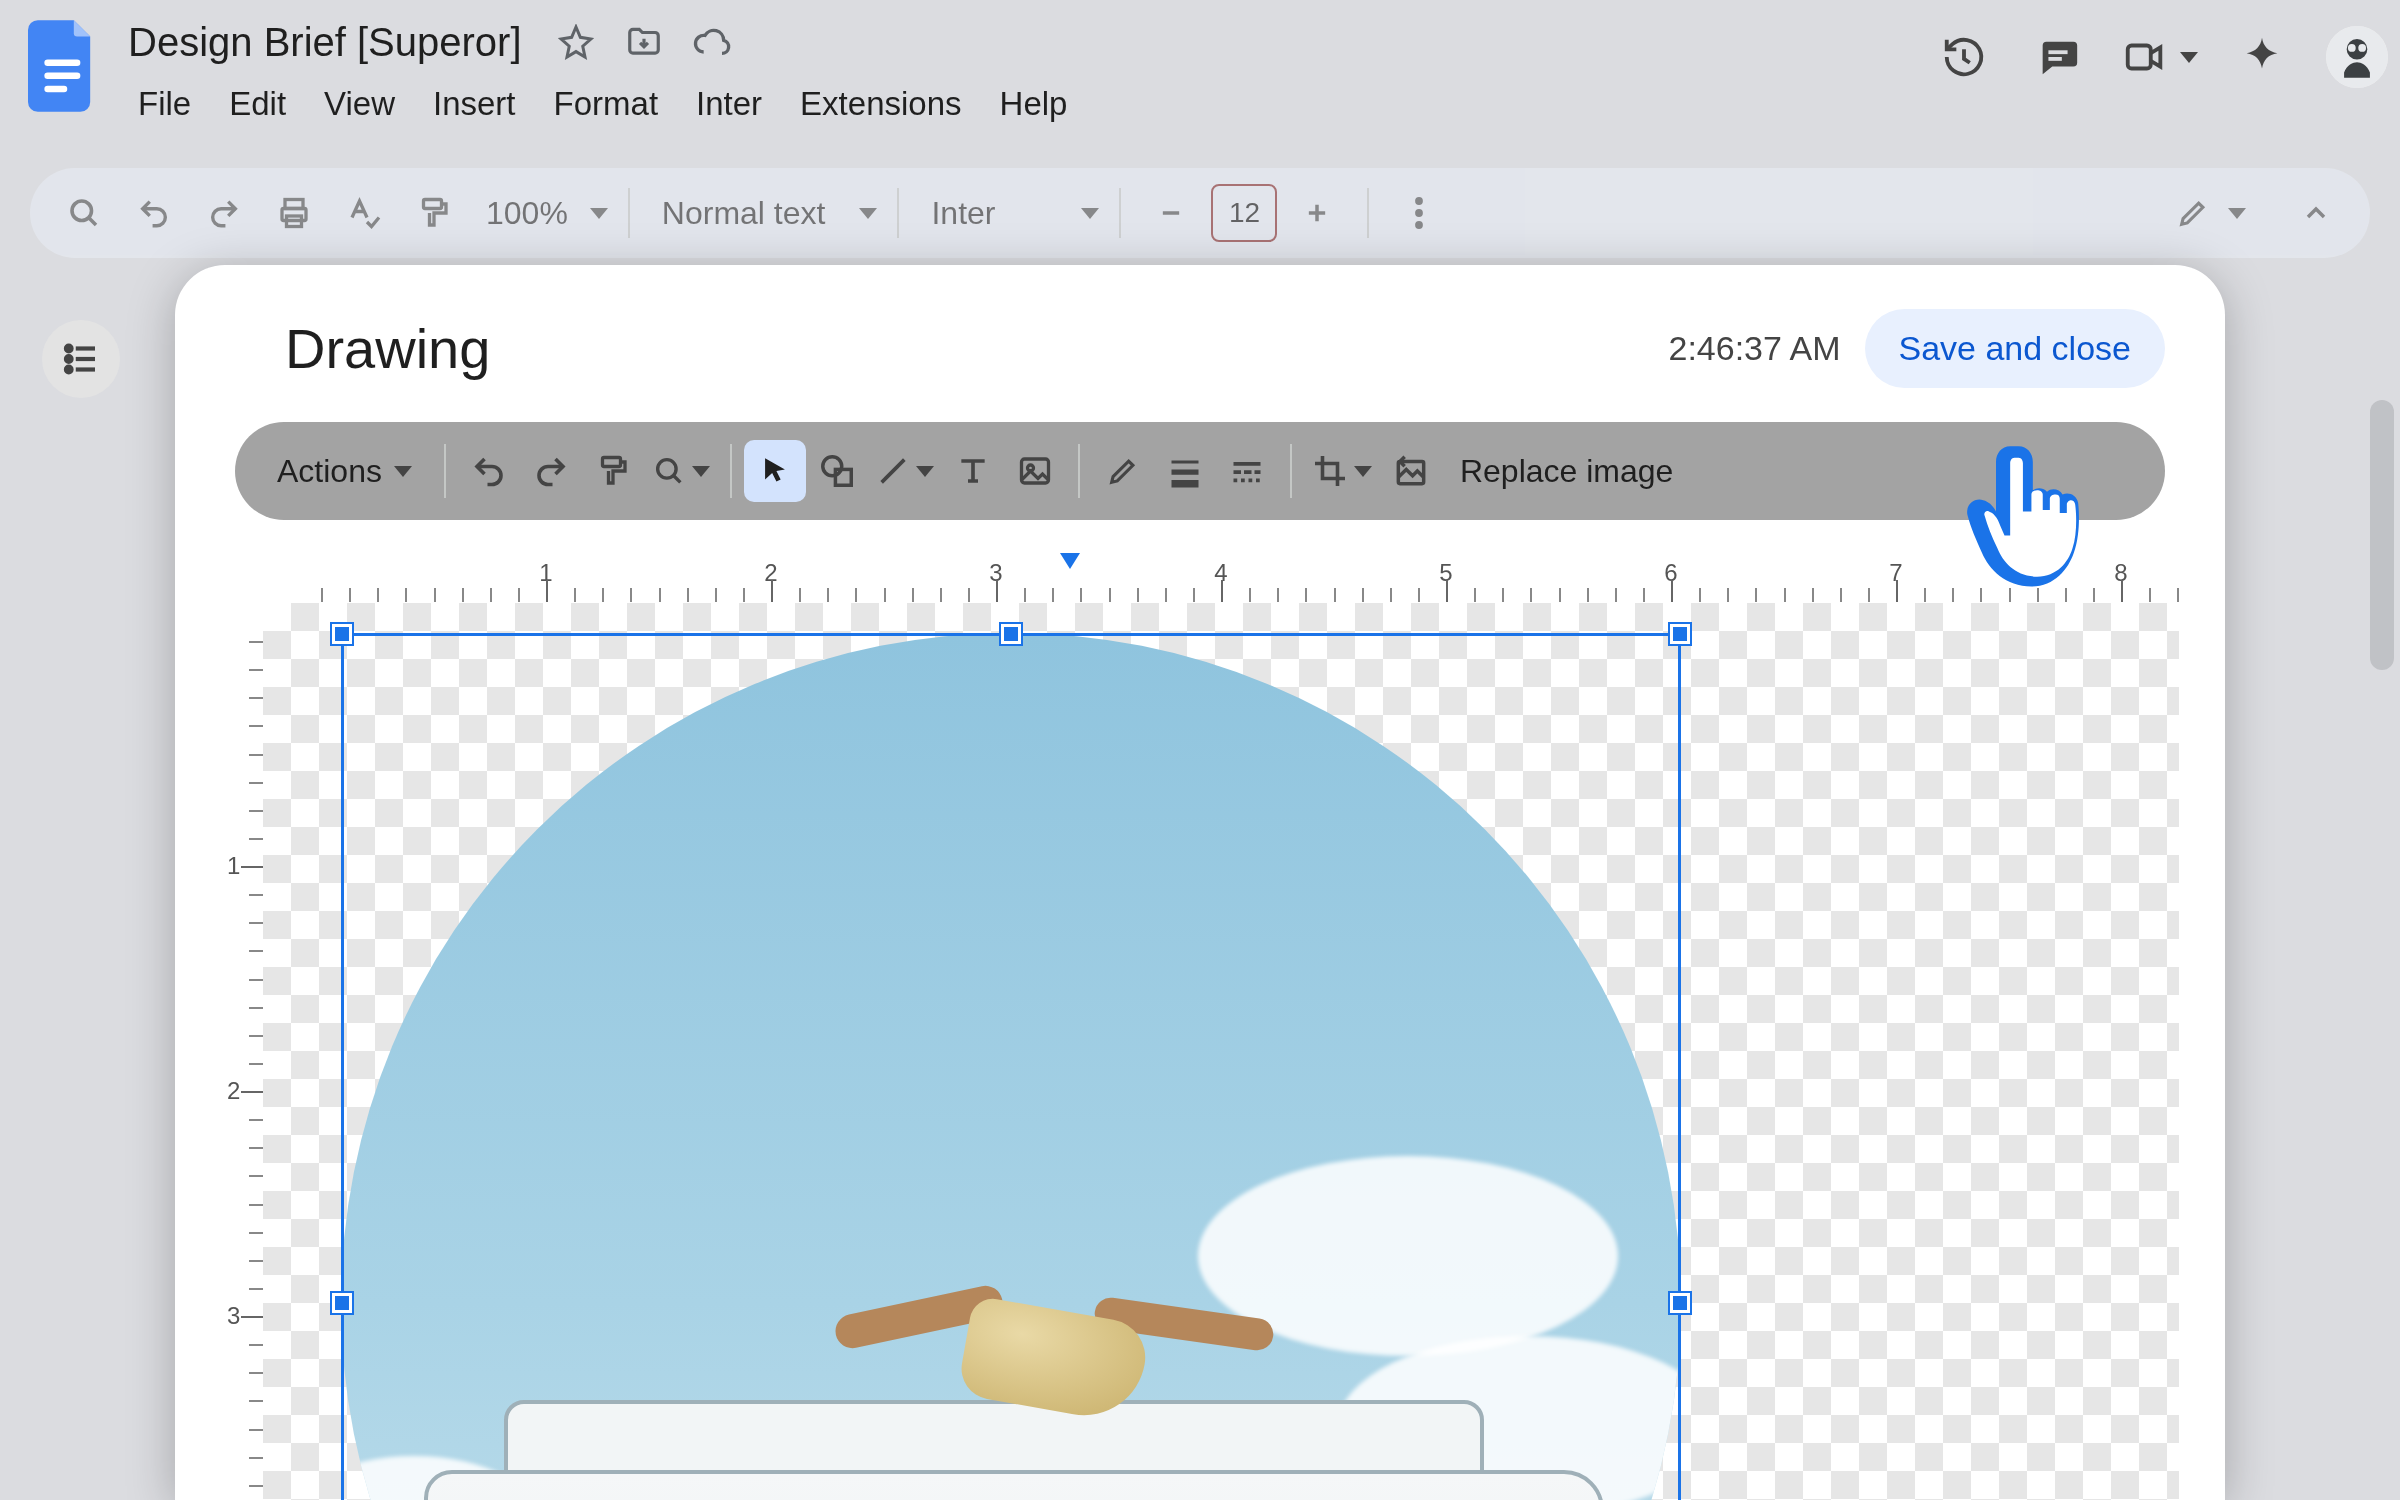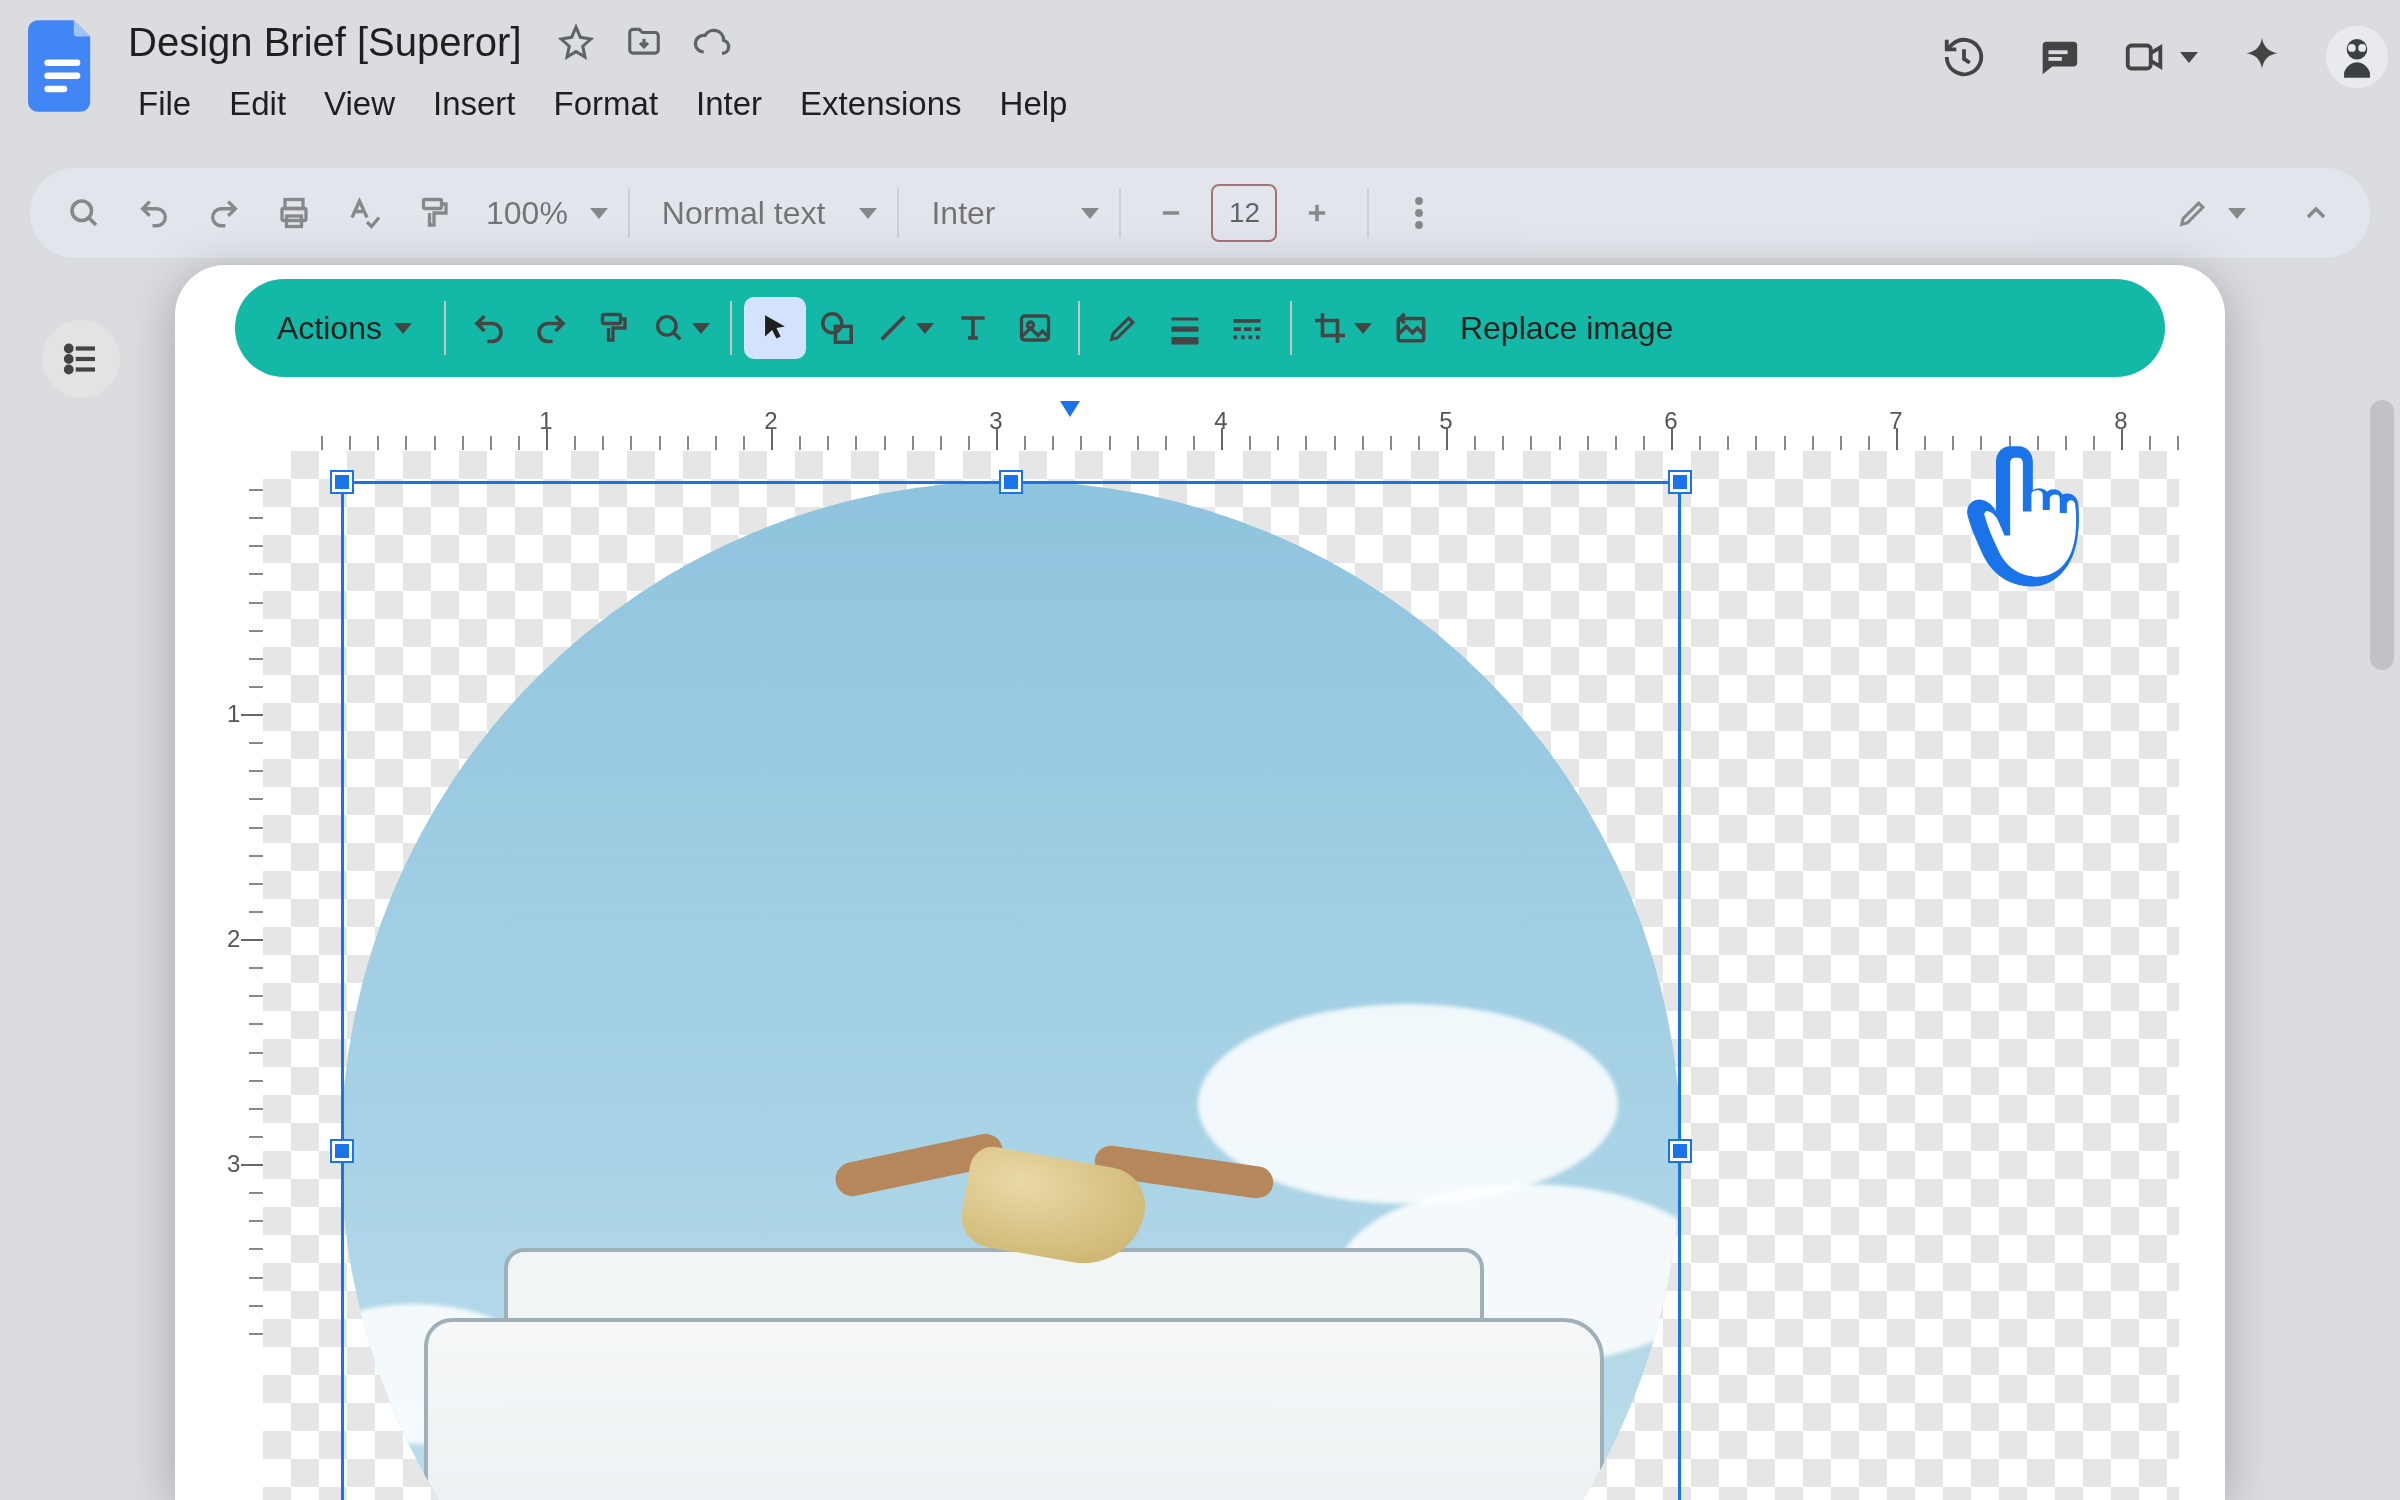--- a/index.html
+++ b/index.html
@@ -50,21 +50,21 @@
     border-radius:50px 50px 0 0;
     box-shadow:0 8px 48px rgba(0,0,0,.25);
     display:flex; flex-direction:column;
     overflow:hidden;
   }
   .dlg-header { display:flex; align-items:center; padding:44px 60px 20px 110px;}
   .dlg-title { font-size:56px; font-weight:400; color:#1f1f1f; flex:1;}
   .dlg-time { font-size:34px; color:#444; margin-right:24px;}
   .save-close-btn { font-size:34px; color:#0b57d0; font-weight:500; background:#e8f0fe; padding:20px 34px; border-radius:40px; cursor:pointer;}
   
-  .dlg-toolbar { margin:14px 60px 0 60px; background:#14b8a6; border-radius:56px; height:98px; display:flex;align-items:center; padding:0 30px; }
+  .dlg-toolbar { margin:14px 60px 9px 60px; background:#a3a3a3; border-radius:56px; height:98px; display:flex;align-items:center; padding:0 30px; }
   .dlt-btn { min-width:62px;height:62px; display:flex;align-items:center;justify-content:center;color:#444;border-radius:10px; padding:0 8px;}
   .dlt-btn.active-sel { background:#d3e3fd; }
   .dlt-text { font-size:32px;color:#1f1f1f; padding:0 18px;}
   .dlt-actions { display:flex;align-items:center;gap:6px; font-size:32px;color:#1f1f1f; padding:0 20px 0 12px;}
   .dlt-sep { width:2px;height:54px;background:#c4c7c5; margin:0 12px;}
   .tri-down { width:0;height:0;border-left:9px solid transparent;border-right:9px solid transparent;border-top:11px solid #444; margin-left:6px;}
   
   
   .canvas-wrap { position:relative; flex:1; margin:24px 46px 0 46px; overflow:hidden; }
   .ruler-h { position:absolute; left:42px; right:0; top:0; height:50px; background:#fff; border-bottom:1px solid #fff;}
@@ -306,20 +306,25 @@
         <circle cx="5" cy="12" r="1.6" fill="#444"></circle>
         <path d="M9 12h11"></path>
         <circle cx="5" cy="18" r="1.6" fill="#444"></circle>
         <path d="M9 18h11"></path>
       </svg>
   </div>
 
   <div class="scroll-track"></div>
 
   <div class="drawing-dialog">
+    <div class="dlg-header">
+      <span class="dlg-title">Drawing</span>
+      <span class="dlg-time">2:46:37 AM</span>
+      <span class="save-close-btn">Save and close</span>
+    </div>
 
     <div class="dlg-toolbar">
       <span class="dlt-actions">
           <span>Actions</span>
           <span class="tri-down"></span>
         </span>
       <span class="dlt-sep"></span>
       <span class="dlt-btn">
           <svg width="36" height="36" viewBox="0 0 24 24" fill="none" stroke="#444" stroke-width="2.4">
             <path d="M9 14l-5-5 5-5"></path>

